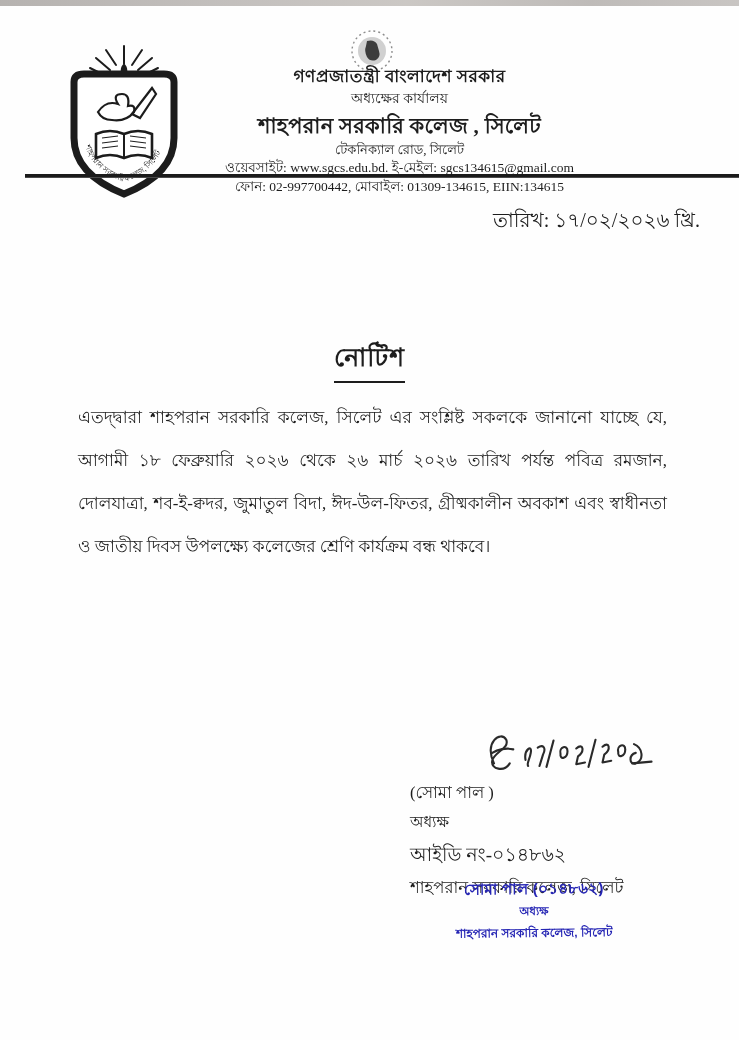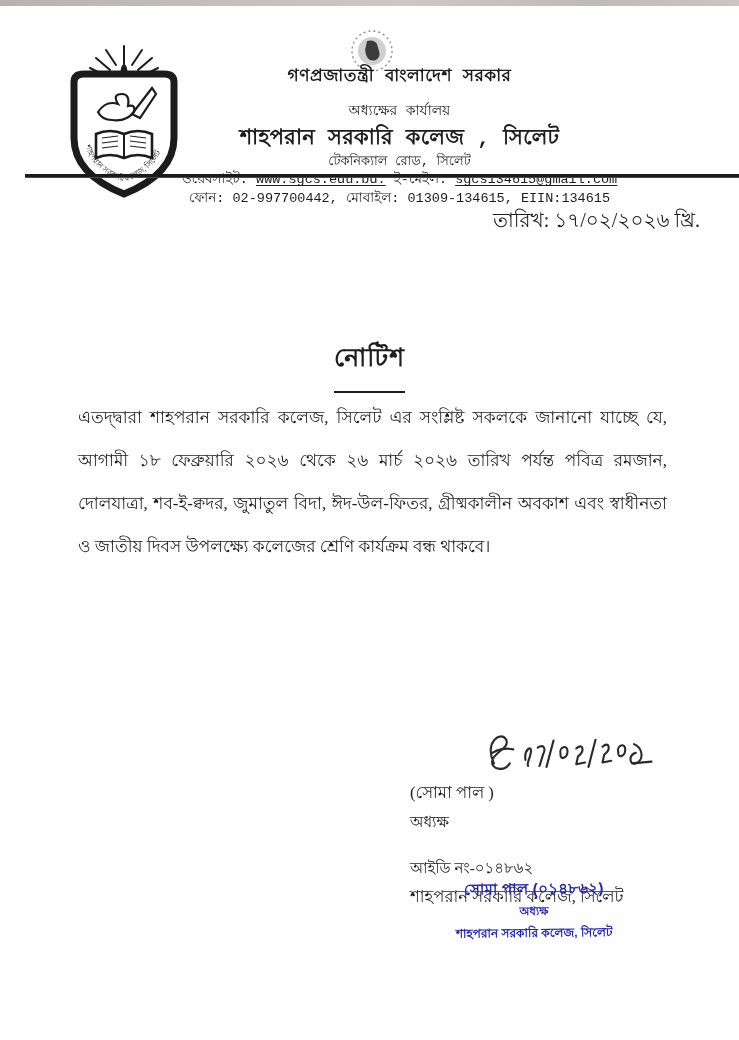--- a/index.html
+++ b/index.html
@@ -15,50 +15,50 @@
     color: #1d1d1d;
   }
   .scan-strip {
     position: absolute; top: 0; left: 0; right: 0; height: 6px;
     background: linear-gradient(90deg, #a9a5a2 0%, #b8b4b1 30%, #c2beba 55%, #b3afac 80%, #bfbbb8 100%);
     opacity: 0.85;
   }
   .logo { position: absolute; left: 60px; top: 42px; width: 128px; height: 158px; }
   .emblem { position: absolute; left: 350px; top: 27px; width: 44px; height: 48px; }
 
-  .letterhead { position: absolute; top: 66px; left: 120px; right: 60px; text-align: center; line-height: 1.3; font-family: Liberation Mono, monospace; }
+  .letterhead { position: absolute; top: 66px; left: 120px; right: 60px; text-align: center; line-height: 1.3; }
   .govt-line    { font-size: 17px; font-weight: 600; letter-spacing: 0.5px; }
-  .office-line  { font-size: 14px; margin-top: 14px; }
+  .office-line  { font-size: 14px; margin-top: 2px; }
   .college-name { font-size: 21px; font-weight: 700; margin-top: 5px; letter-spacing: 0.3px; }
   .address-line { font-size: 13px; margin-top: 1px; }
   .contact-line { font-size: 13.5px; margin-top: 1px; white-space: nowrap; }
   .contact-line .u { text-decoration: underline; text-underline-offset: 2px; }
 
   .rule {
     position: absolute; top: 174px; left: 25px; right: 0; height: 3px;
     border-top: 3px solid #1b1b1b; border-bottom: 1px solid #4a4a4a;
   }
 
   .date-line { position: absolute; top: 205px; right: 39px; font-size: 20px; }
 
   .title-wrap { position: absolute; top: 338px; left: 0; right: 0; text-align: center; }
   .notice-title {
     display: inline-block; font-size: 25px; font-weight: 700;
-    border-bottom: 2px solid #1d1d1d; padding-bottom: 10px; letter-spacing: 1px;
+    border-bottom: 2px solid #1d1d1d; padding-bottom: 0; letter-spacing: 1px;
   }
 
   .para { position: absolute; left: 78px; right: 72px; font-size: 17px; }
   .para-1 { top: 396px; line-height: 43px; text-align: justify; }
   .para-2 { top: 586px; line-height: 43px; }
 
   .sign-block { position: absolute; top: 726px; left: 410px; width: 268px; }
   .sig-svg { display: block; margin-left: 70px; }
   .sign-name        { font-size: 16.5px; margin-top: 2px; }
   .sign-designation { font-size: 15.5px; margin-top: 3px; }
-  .sign-id          { font-size: 15px; margin-top: 20px; }
+  .sign-id          { font-size: 19px; margin-top: 4px; }
   .sign-college     { font-size: 16.5px; margin-top: 3px; }
 
   .stamp {
     position: absolute; top: 877px; left: 400px; width: 268px; text-align: center;
     font-family: "Liberation Sans", sans-serif;
     font-weight: 700; transform: rotate(-0.6deg);
   }
   .stamp-line1 { font-size: 15px; letter-spacing: 0.3px; }
   .stamp-line2 { font-size: 11.5px; margin-top: 1px; }
   .stamp-line3 { font-size: 12px; margin-top: 2px; }

